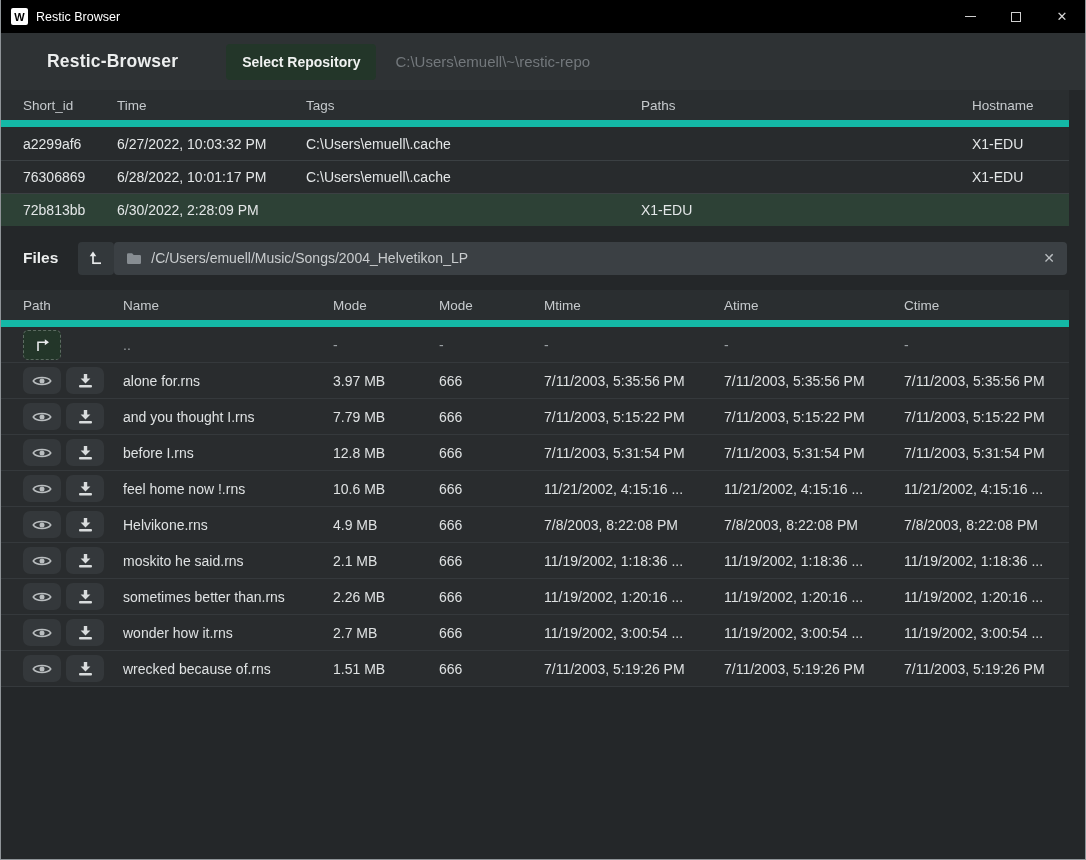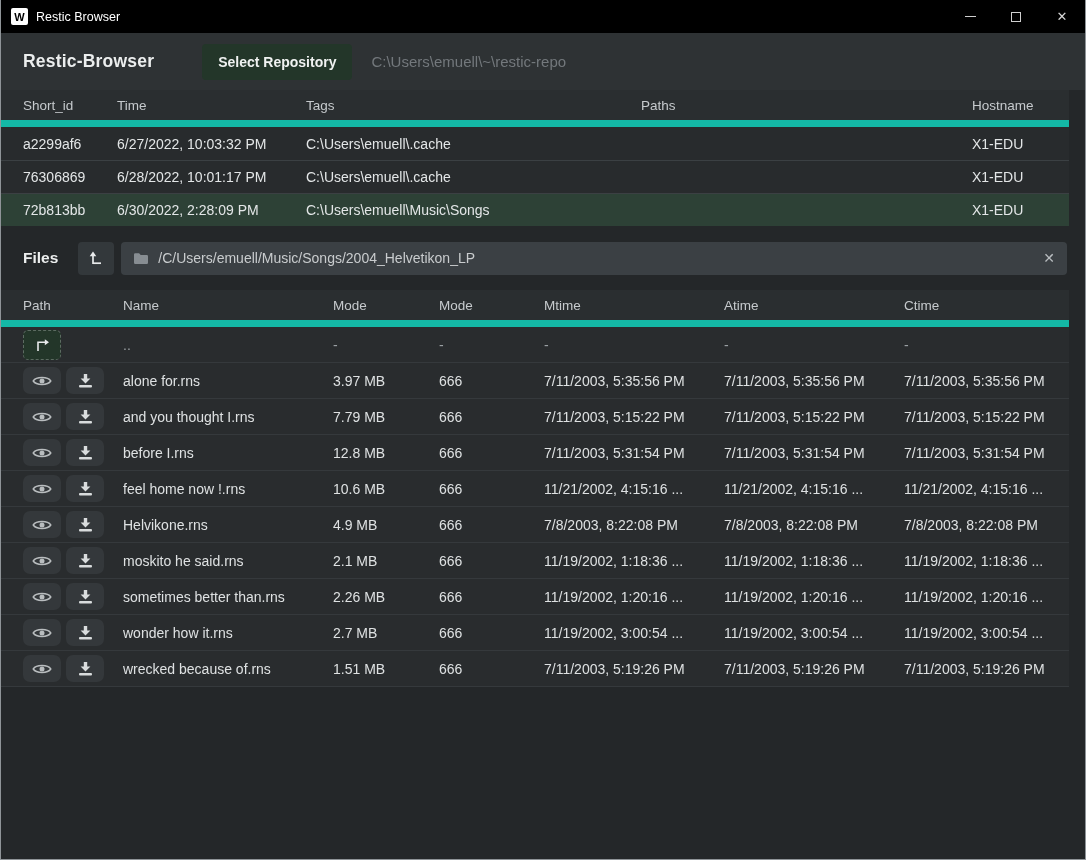--- a/index.html
+++ b/index.html
@@ -37,21 +37,21 @@
     color: #cfcfcf; cursor: default;
   }
   .min-glyph { display: block; width: 11px; height: 0; border-bottom: 1.5px solid #cfcfcf; }
   .max-glyph { display: block; width: 10px; height: 10px; border: 1.2px solid #cfcfcf; }
   .close-glyph { font-size: 13px; color: #d6d6d6; }
   
   .header {
     height: 57px; background: #2e3234;
     display: flex; align-items: center; padding: 0 22px; flex: none;
   }
-  .app-title { color: #eceeee; font-size: 17.5px; font-weight: bold; letter-spacing: 0.2px; }
+  .app-title { color: #eceeee; font-size: 17.5px; font-weight: bold; letter-spacing: 0.2px; margin-left: 24px; }
   .select-repo {
     margin-left: 48px; background: #233629; color: #f0f2f1;
     border: none; border-radius: 4px; font-family: inherit;
     font-size: 14px; font-weight: bold; padding: 10px 16px; cursor: pointer;
   }
   .repo-path { margin-left: 19px; color: #73787c; font-size: 15px; text-align: center; }
   
   .section-block {
     height: 62px; display: flex; align-items: center; padding: 0 22px; flex: none;
   }
@@ -94,21 +94,21 @@
   
   .files-bar {
     height: 64px; display: flex; align-items: center; padding: 0 18px 0 22px; flex: none;
   }
   .level-up-btn {
     margin-left: 20px; width: 36px; height: 33px; background: #33383b;
     border: none; border-radius: 4px; cursor: pointer;
     display: flex; align-items: center; justify-content: center; flex: none;
   }
   .path-bar {
-    margin-left: 7px; flex: 1; height: 33px; background: #3b4044; border-radius: 4px;
+    flex: 1; height: 33px; background: #3b4044; border-radius: 4px;
     display: flex; align-items: center; padding: 0 12px; gap: 9px;
   }
   .path-text { color: #c9ccce; font-size: 14px; flex: 1; }
   .path-close { color: #b9bdc0; font-size: 14px; cursor: pointer; }
 </style>
 </head>
 <body>
 
 <div class="window">
 
@@ -157,21 +157,20 @@
         <div class="snap-grid snap-row">
           <div class="cell">76306869</div>
           <div class="cell">6/28/2022, 10:01:17 PM</div>
           <div class="cell">C:\Users\emuell\.cache</div>
           <div class="cell"></div>
           <div class="cell">X1-EDU</div>
         </div>
         <div class="snap-grid snap-row selected">
           <div class="cell">72b813bb</div>
           <div class="cell">6/30/2022, 2:28:09 PM</div>
-          <div class="cell">C:\Users\emuell\Music\Songs</div>
           <div class="cell"></div>
           <div class="cell">X1-EDU</div>
         </div>
       </div>
   </div>
 
   <div class="files-bar">
     <span class="section-title">Files</span>
     <button class="level-up-btn">
       <svg width="14" height="16" viewBox="0 0 14 16">

